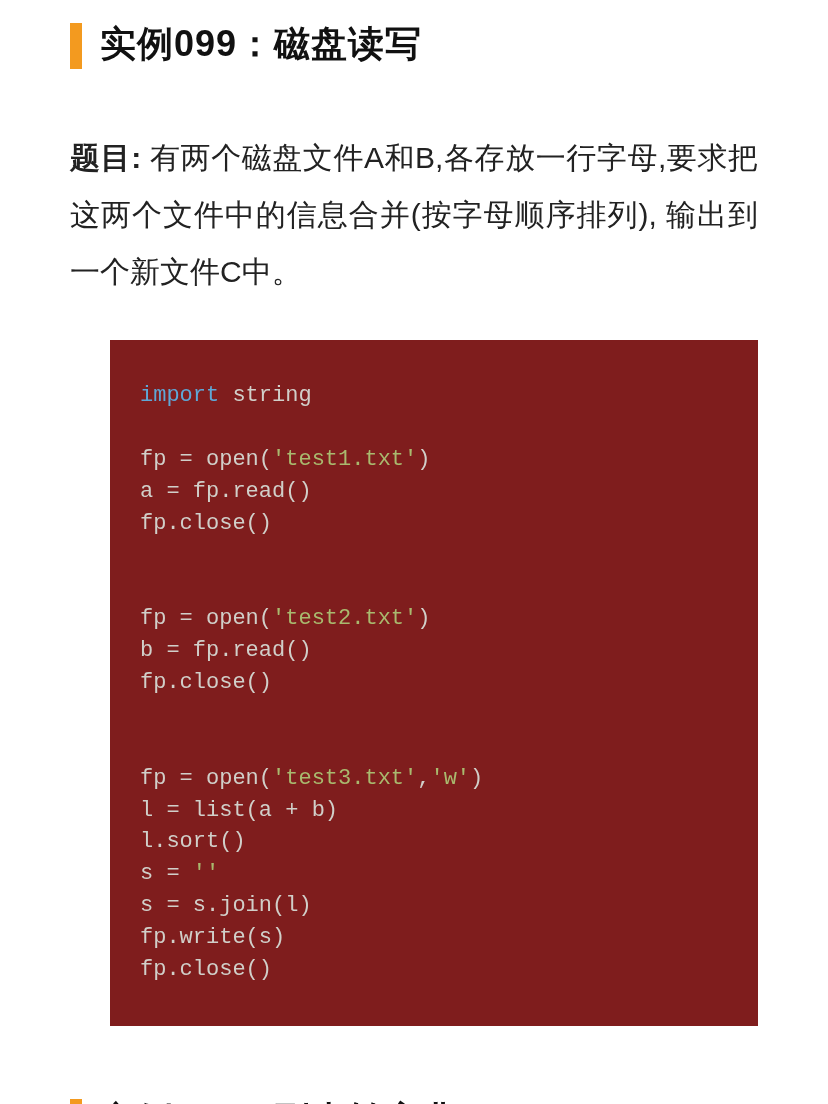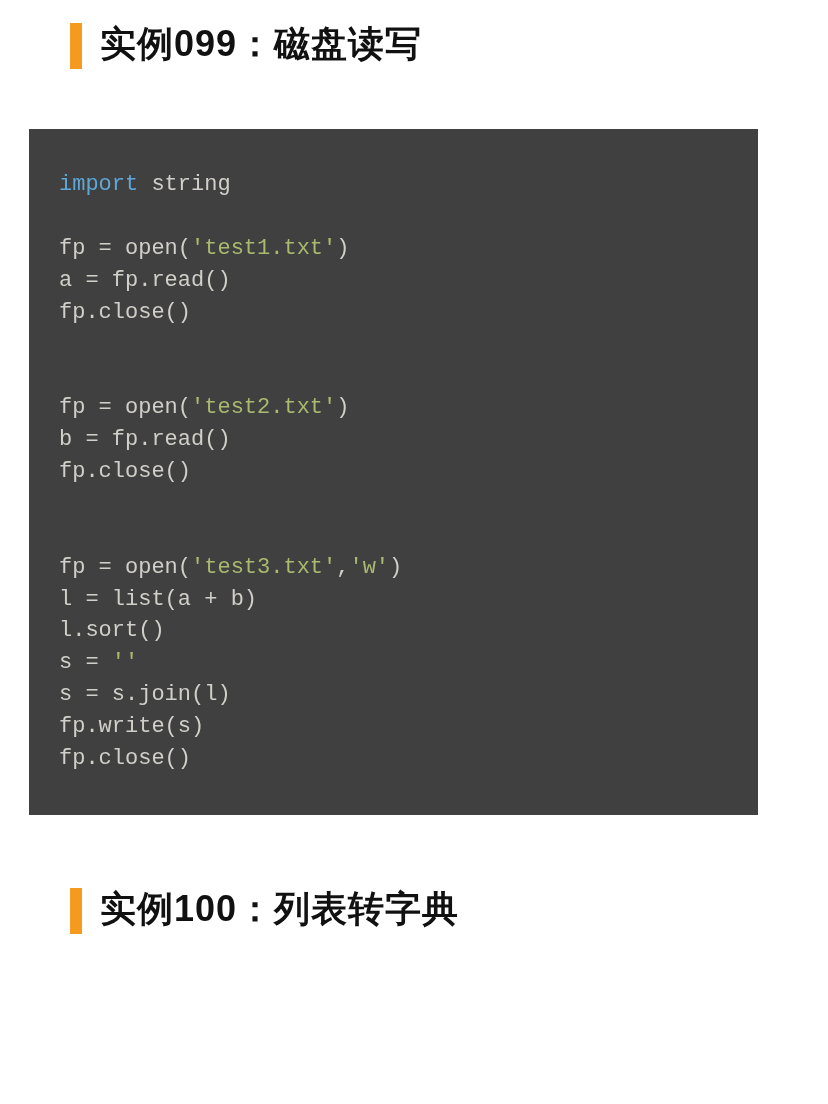--- a/index.html
+++ b/index.html
@@ -40,22 +40,22 @@
     font-size: 30px;
     line-height: 1.9;
     color: #222;
     margin-bottom: 40px;
     text-align: justify;
   }
   .problem-label {
     font-weight: 700;
   }
   .code-block {
-    margin: 0 70px 70px 29px;
-    background: #404040;
+    margin: 0 70px 70px 110px;
+    background: #7f1d1d;
     padding: 40px 30px 40px 30px;
     font-family: "SFMono-Regular", Consolas, "Liberation Mono", Menlo, monospace;
     font-size: 22px;
     line-height: 1.45;
     color: #d1cfc9;
     white-space: pre;
   }
   .tok-kw { color: #5fa7d6; }
   .tok-str { color: #a9b96e; }
   .section-heading.bottom {
@@ -65,20 +65,23 @@
 </head>
 <body>
 
 <div class="page">
 
   <div class="section-heading">
     <div class="orange-bar"></div>
     <div class="heading-text">实例099：磁盘读写</div>
   </div>
 
+  <div class="problem">
+    <span class="problem-label">题目:</span><span> 有两个磁盘文件A和B,各存放一行字母,要求把这两个文件中的信息合并(按字母顺序排列), 输出到一个新文件C中。</span>
+  </div>
 
   <div class="code-block"><span class="tok-kw">import</span><span> string</span>
 
 <span>fp = open(</span><span class="tok-str">'test1.txt'</span><span>)</span>
 <span>a = fp.read()</span>
 <span>fp.close()</span>
 
 
 <span>fp = open(</span><span class="tok-str">'test2.txt'</span><span>)</span>
 <span>b = fp.read()</span>

